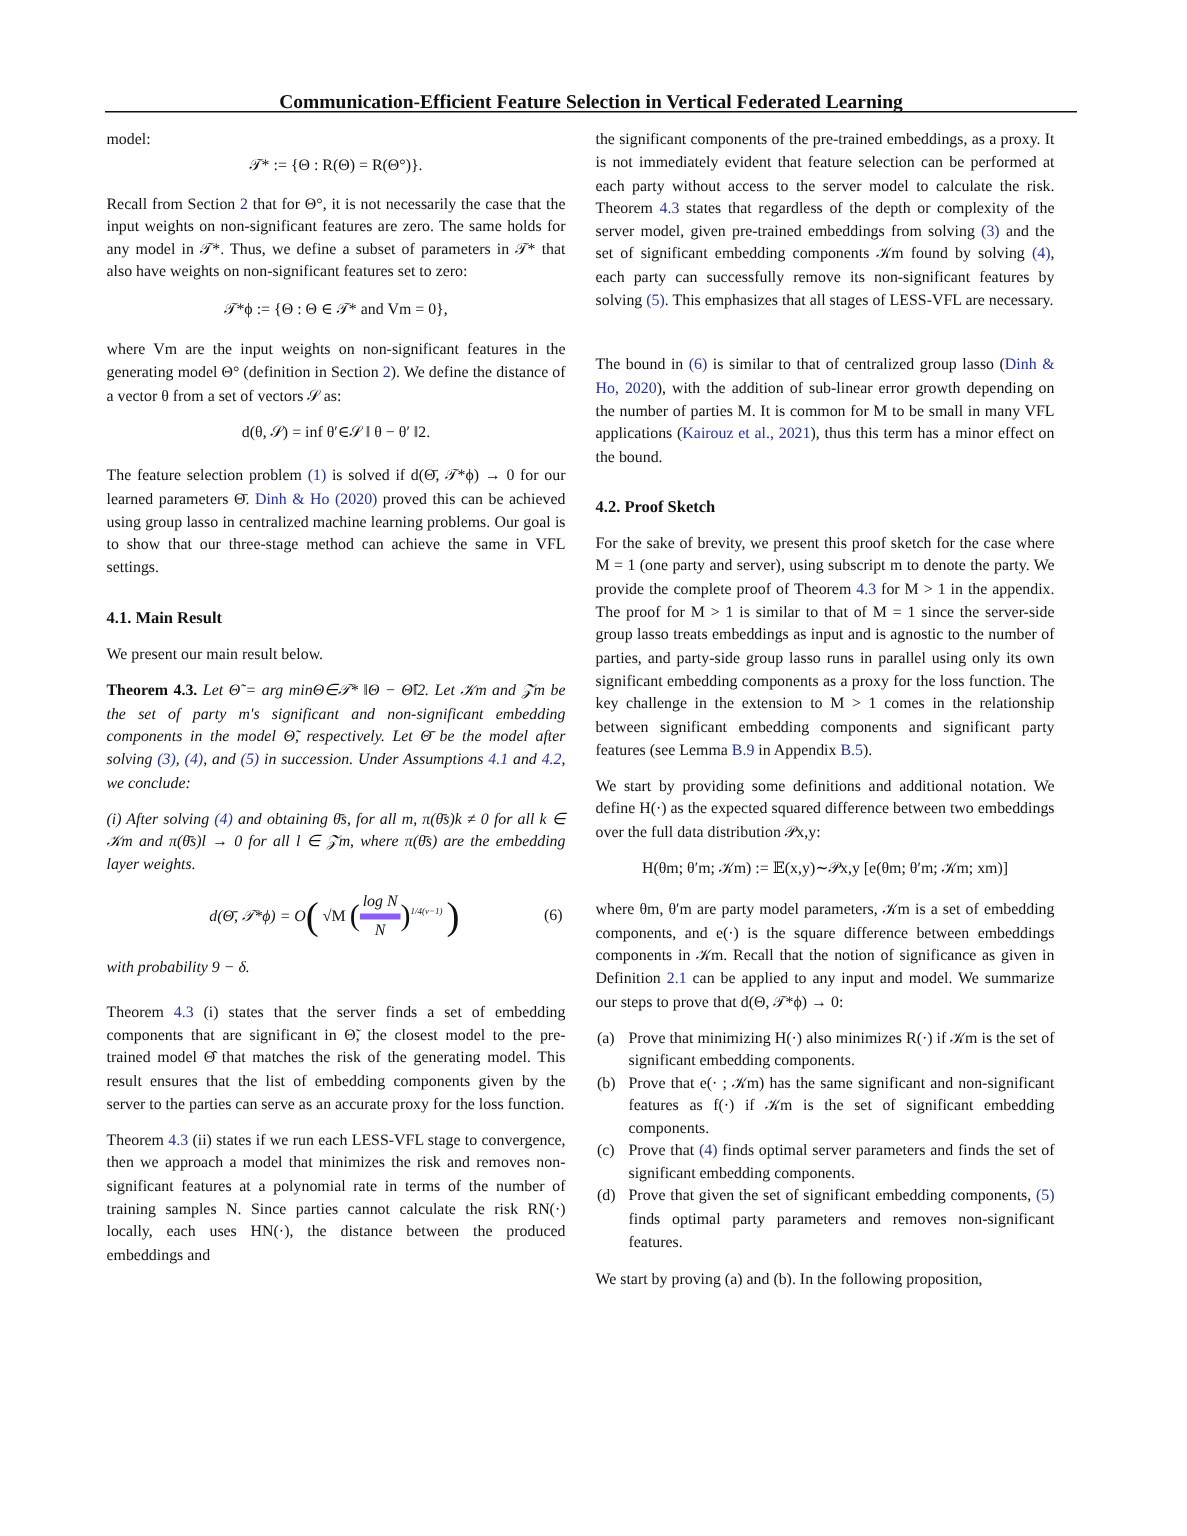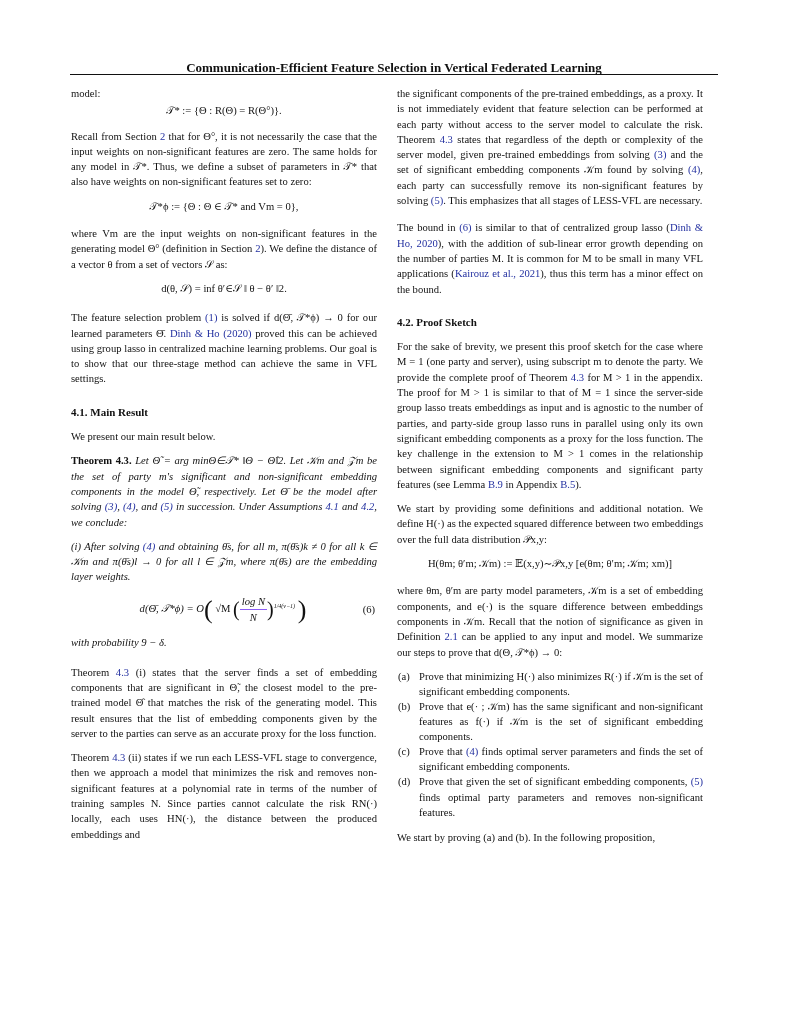--- a/index.html
+++ b/index.html
@@ -17,21 +17,21 @@
   .eq-wrap { position: relative; text-align: center; margin: 8px 2px 10px 0; font-style: italic; }
   .eq-wrap .eq-num { position: absolute; right: 0; top: 50%; transform: translateY(-50%); }
   .link { color: #2330a0; }
   h3 { font-size: 11px; font-weight: bold; margin: 18px 0 9px 0; }
   .thm { font-style: italic; font-family: Liberation Serif, serif; }
   .thm b { font-style: normal; }
   ol.steps { list-style: none; margin: 4px 0 10px 0; padding: 0; }
   ol.steps li { position: relative; padding-left: 22px; line-height: 15.1px; }
   ol.steps li .lbl { position: absolute; left: 1px; top: 0; font-style: normal; }
   .frac { display: inline-block; vertical-align: middle; text-align: center; font-style: italic; }
-  .frac .num { display: block; border-bottom: 1px solid #8b5cf6; padding: 0 2px; }
+  .frac .num { display: block; border-bottom: 4px solid #8b5cf6; padding: 0 2px; }
   .frac .den { display: block; padding: 0 2px; }
   .big { font-size: 26px; vertical-align: middle; font-style: normal; }
 </style>
 </head>
 <body>
 
 <div class="header">Communication-Efficient Feature Selection in Vertical Federated Learning</div>
 <div class="header-rule"></div>
 
 <div class="col col-left">
@@ -77,21 +77,21 @@
   </p>
   <p>
     <span>Theorem </span><span class="link">4.3</span><span> (ii) states if we run each LESS-VFL stage to convergence, then we approach a model that minimizes the risk and removes non-significant features at a polynomial rate in terms of the number of training samples N. Since parties cannot calculate the risk RN(·) locally, each uses HN(·), the distance between the produced embeddings and</span>
   </p>
 </div>
 
 <div class="col col-right">
   <p>
     <span>the significant components of the pre-trained embeddings, as a proxy. It is not immediately evident that feature selection can be performed at each party without access to the server model to calculate the risk. Theorem </span><span class="link">4.3</span><span> states that regardless of the depth or complexity of the server model, given pre-trained embeddings from solving </span><span class="link">(3)</span><span> and the set of significant embedding components 𝒦m found by solving </span><span class="link">(4)</span><span>, each party can successfully remove its non-significant features by solving </span><span class="link">(5)</span><span>. This emphasizes that all stages of LESS-VFL are necessary.</span>
   </p>
-  <p style="margin-top:12px">
+  <p style="margin-top:28px">
     <span>The bound in </span><span class="link">(6)</span><span> is similar to that of centralized group lasso (</span><span class="link">Dinh &amp; Ho, 2020</span><span>), with the addition of sub-linear error growth depending on the number of parties M. It is common for M to be small in many VFL applications (</span><span class="link">Kairouz et al., 2021</span><span>), thus this term has a minor effect on the bound.</span>
   </p>
 
   <h3>4.2. Proof Sketch</h3>
   <p>
     <span>For the sake of brevity, we present this proof sketch for the case where M = 1 (one party and server), using subscript m to denote the party. We provide the complete proof of Theorem </span><span class="link">4.3</span><span> for M &gt; 1 in the appendix. The proof for M &gt; 1 is similar to that of M = 1 since the server-side group lasso treats embeddings as input and is agnostic to the number of parties, and party-side group lasso runs in parallel using only its own significant embedding components as a proxy for the loss function. The key challenge in the extension to M &gt; 1 comes in the relationship between significant embedding components and significant party features (see Lemma </span><span class="link">B.9</span><span> in Appendix </span><span class="link">B.5</span><span>).</span>
   </p>
   <p>We start by providing some definitions and additional notation. We define H(·) as the expected squared difference between two embeddings over the full data distribution 𝒫x,y:</p>
   <div class="eq" style="margin:8px 0 12px 0">H(θm; θ′m; 𝒦m) := 𝔼(x,y)∼𝒫x,y [e(θm; θ′m; 𝒦m; xm)]</div>
 

